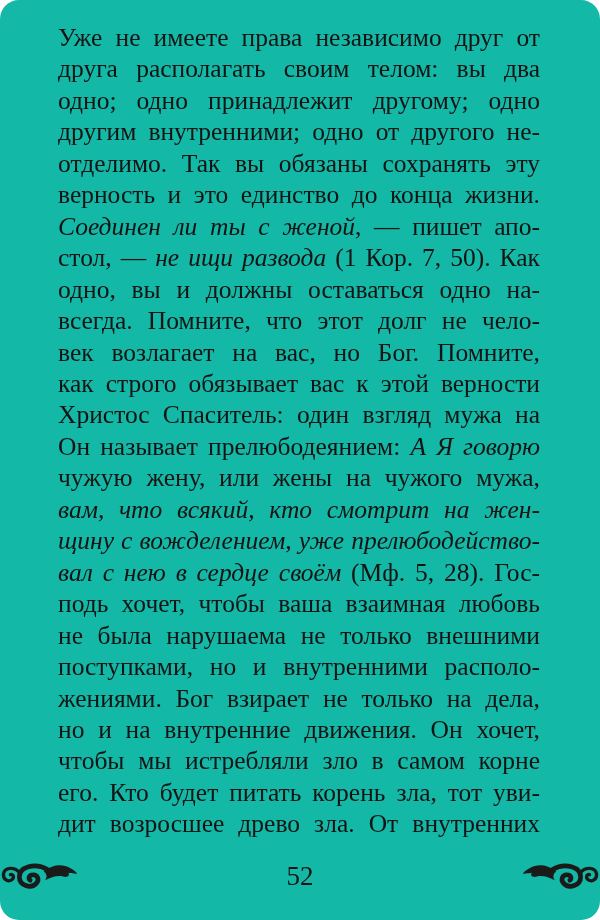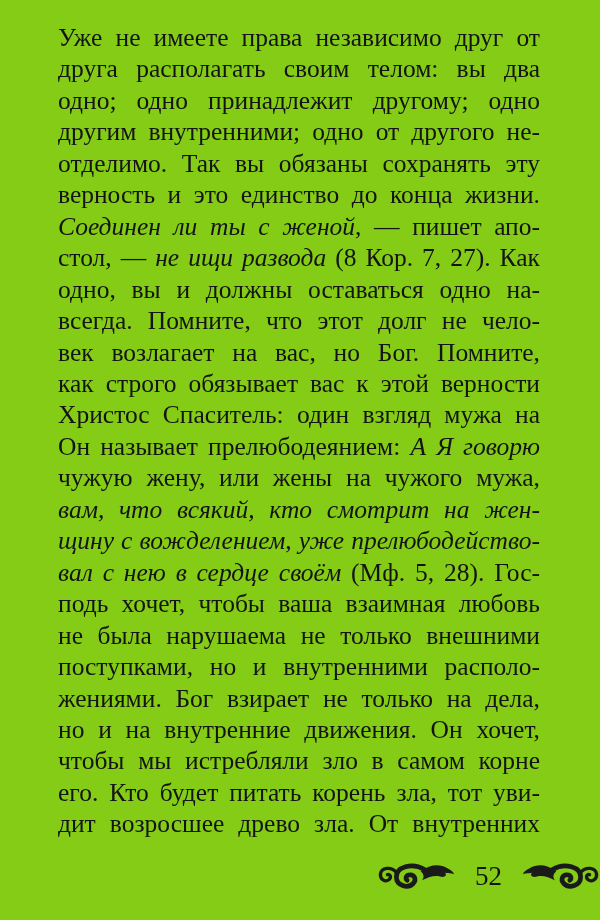--- a/index.html
+++ b/index.html
@@ -4,24 +4,25 @@
 <style>
   html, body {
     margin: 0;
     padding: 0;
     background: #ffffff;
   }
   .book-page {
     position: relative;
     width: 600px;
     height: 920px;
-    background: #84cc16;
+    background: #14b8a6;
     font-family: "Liberation Serif", "DejaVu Serif", serif;
     color: #141414;
     overflow: hidden;
+    border-radius: 19px;
   }
   .text-block {
     position: absolute;
     top: 22px;
     left: 58px;
     right: 60px;
   }
   .line {
     text-align: justify;
     text-align-last: justify;
@@ -36,21 +37,21 @@
     font-style: italic;
   }
   .page-footer {
     position: absolute;
     left: 0;
     right: 0;
     top: 854px;
     height: 44px;
     display: flex;
     align-items: center;
-    justify-content: flex-end;
+    justify-content: space-between;
     gap: 16px;
   }
   .pagenum {
     font-size: 27px;
     line-height: 1;
     color: #141414;
     padding: 0 2px;
   }
   .orn {
     display: inline-flex;
@@ -69,21 +70,21 @@
 <div class="book-page">
 
   <div class="text-block" id="text-block">
       <div class="line"><span>Уже не имеете права независимо друг от</span></div>
       <div class="line"><span>друга располагать своим телом: вы два</span></div>
       <div class="line"><span>одно; одно принадлежит другому; одно</span></div>
       <div class="line"><span>другим внутренними; одно от другого не-</span></div>
       <div class="line"><span>отделимо. Так вы обязаны сохранять эту</span></div>
       <div class="line"><span>верность и это единство до конца жизни.</span></div>
       <div class="line"><span class="it">Соединен ли ты с женой</span><span>, — пишет апо-</span></div>
-      <div class="line"><span>стол, — </span><span class="it">не ищи развода</span><span> (8 Кор. 7, 27). Как</span></div>
+      <div class="line"><span>стол, — </span><span class="it">не ищи развода</span><span> (1 Кор. 7, 50). Как</span></div>
       <div class="line"><span>одно, вы и должны оставаться одно на-</span></div>
       <div class="line"><span>всегда. Помните, что этот долг не чело-</span></div>
       <div class="line"><span>век возлагает на вас, но Бог. Помните,</span></div>
       <div class="line"><span>как строго обязывает вас к этой верности</span></div>
       <div class="line"><span>Христос Спаситель: один взгляд мужа на</span></div>
       <div class="line"><span>Он называет прелюбодеянием: </span><span class="it">А Я говорю</span></div>
       <div class="line"><span>чужую жену, или жены на чужого мужа,</span></div>
       <div class="line"><span class="it">вам, что всякий, кто смотрит на жен-</span></div>
       <div class="line"><span class="it">щину с вожделением, уже прелюбодейство-</span></div>
       <div class="line"><span class="it">вал с нею в сердце своём</span><span> (Мф. 5, 28). Гос-</span></div>

